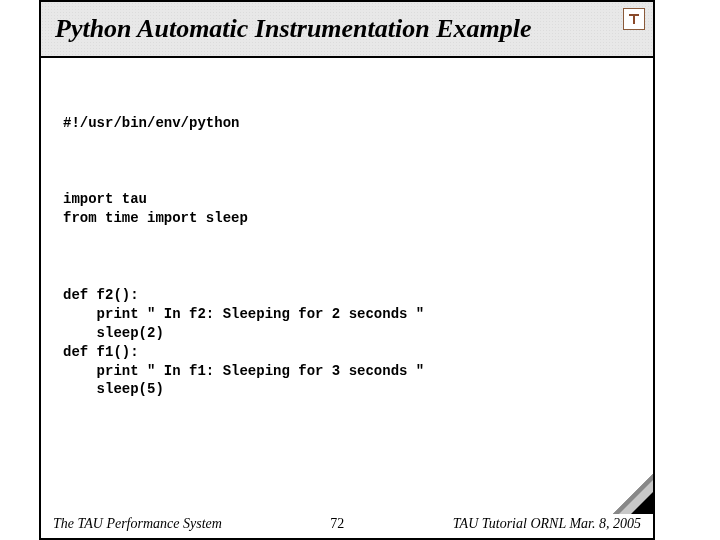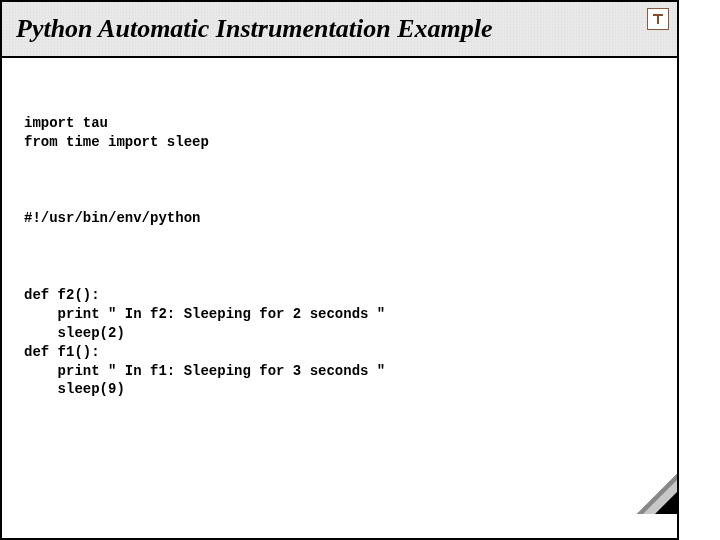--- a/index.html
+++ b/index.html
@@ -6,26 +6,27 @@
     margin: 0;
     padding: 0;
     width: 720px;
     height: 540px;
     font-family: Georgia, 'Times New Roman', serif;
     background: #fff;
     overflow: hidden;
     position: relative;
   }
   .slide {
-    width: 679px;
+    width: 616px;
     height: 540px;
     border: 2px solid #000;
     box-sizing: border-box;
     position: relative;
     background: #fff;
+    margin-left: 39px;
   }
   .title-bar {
     position: relative;
     height: 54px;
     border-bottom: 2px solid #000;
     background: #e8e8e8;
     background-image:
       radial-gradient(circle, rgba(0,0,0,0.05) 1px, transparent 1px);
     background-size: 3px 3px;
     display: flex;
@@ -93,33 +94,38 @@
     <span class="title-text">Python Automatic Instrumentation Example</span>
     <div class="logo-box">
       <svg width="14" height="14" viewBox="0 0 14 14">
         <rect x="2" y="2" width="10" height="2" fill="#8a4a2a"></rect>
         <rect x="6" y="2" width="2" height="10" fill="#8a4a2a"></rect>
       </svg>
     </div>
   </div>
 
   <div class="content">
+    <div class="block">#!/usr/bin/env/python</div>
     <div class="block">import tau
 from time import sleep</div>
-    <div class="block">#!/usr/bin/env/python</div>
     <div class="block">def f2():
     print " In f2: Sleeping for 2 seconds "
     sleep(2)
 def f1():
     print " In f1: Sleeping for 3 seconds "
-    sleep(9)</div>
+    sleep(5)</div>
     
     
   </div>
 
   <svg class="page-curl" viewBox="0 0 40 40">
     <polygon points="40,0 40,40 0,40" fill="#000"></polygon>
     <polygon points="40,0 0,40 18,40 40,18" fill="#c8c8c8"></polygon>
     <polygon points="0,40 40,0 40,6 6,40" fill="#888"></polygon>
   </svg>
 
+  <div class="footer">
+    <span>The TAU Performance System</span>
+    <span class="center">72</span>
+    <span>TAU Tutorial ORNL Mar. 8, 2005</span>
+  </div>
 
 </div>
 
 </body></html>

